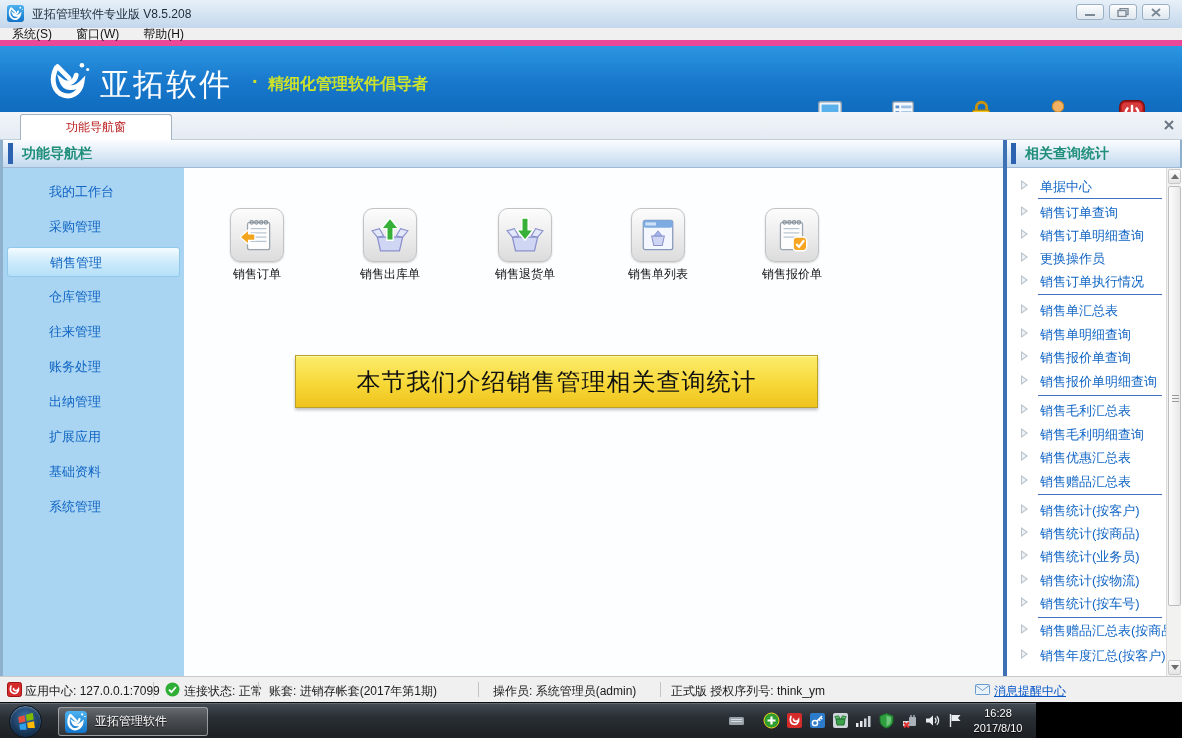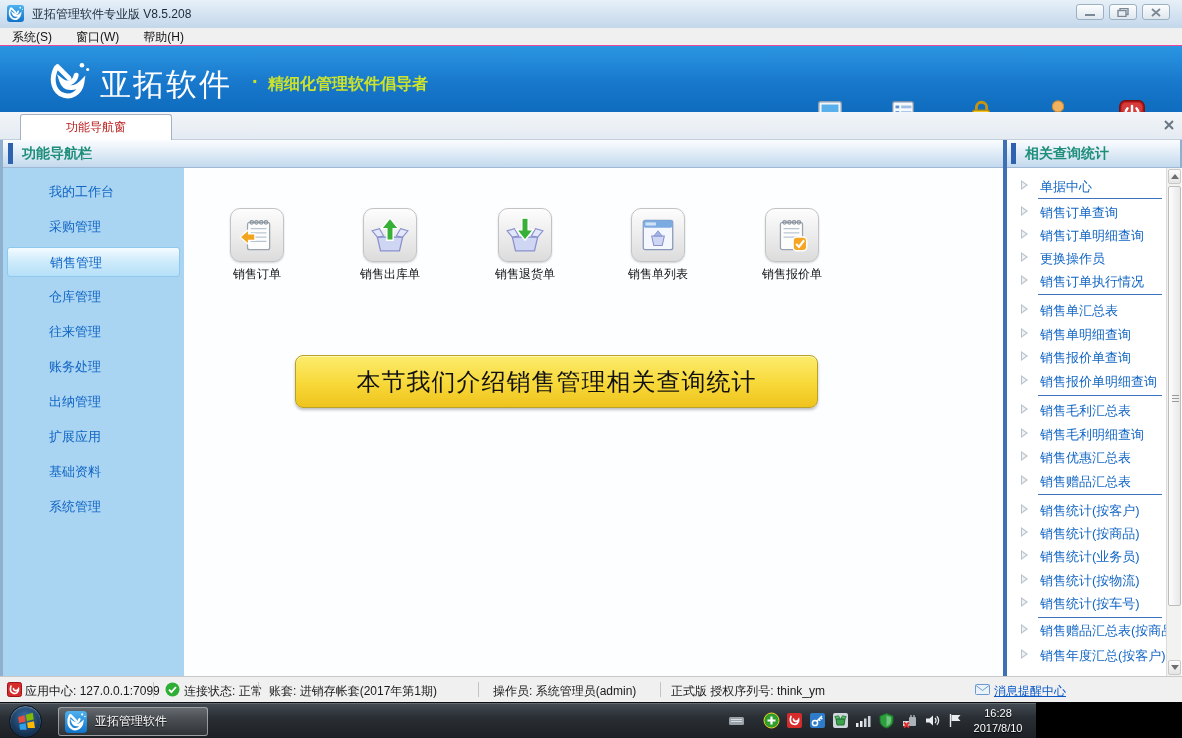--- a/index.html
+++ b/index.html
@@ -13,21 +13,21 @@
   .app-ico { position:absolute; left:7px; top:5px; width:17px; height:17px; border-radius:3px;
     background:linear-gradient(#4db2f0,#1173c8); color:#fff; }
   .app-ico svg { width:17px; height:17px; }
   .win-title { position:absolute; left:32px; top:6px; font-size:12px; color:#1c2a38; }
   .winbtns { position:absolute; right:12px; top:4px; display:flex; gap:5px; }
   .wb { width:28px; height:16px; border:1px solid #9cb0c4; border-radius:3px;
     background:linear-gradient(#fcfdfe,#dfe7ee); display:flex; align-items:center; justify-content:center; color:#8a97a5; }
   .wb svg { width:12px; height:9px; }
 
   .menubar { position:absolute; left:0; top:28px; width:1182px; height:18px; background:#f0f0f0;
-    border-bottom:1px solid #ec4899; display:flex; align-items:center; }
+    border-bottom:6px solid #ec4899; display:flex; align-items:center; }
   .menu-item { font-size:12px; color:#111; padding:0 12px; height:18px; line-height:18px; }
 
   
   .bluebar { position:absolute; left:0; top:46px; width:1182px; height:66px;
     background:linear-gradient(180deg,#2b96e2 0%,#1878cc 55%,#0f6cbe 100%); }
   .brand-logo { position:absolute; left:46px; top:12px; width:46px; height:46px; color:#fff; }
   .brand-logo svg { width:46px; height:46px; }
   .brand-name { position:absolute; left:100px; top:18px; font-size:31px; font-weight:normal; color:#fff; letter-spacing:2px; }
   .brand-sep { position:absolute; left:252px; top:24px; font-size:20px; font-weight:bold; color:#cde32a; }
   .brand-slogan { position:absolute; left:268px; top:28px; font-size:16px; font-weight:bold; color:#cde32a; }
@@ -65,21 +65,21 @@
   .main { position:absolute; left:184px; top:168px; width:819px; height:508px; background:#fdfeff; }
   .sc { position:absolute; top:40px; width:100px; text-align:center; cursor:pointer; }
   .icb { width:54px; height:54px; margin:0 auto; border:1px solid #c3c3c3; border-radius:10px;
     background:linear-gradient(#fdfdfd,#e9e9e9 60%,#dcdcdc); box-shadow:0 1px 2px rgba(0,0,0,.18);
     display:flex; align-items:center; justify-content:center; }
   .icb svg { width:40px; height:40px; }
   .scl { margin-top:4px; font-size:12px; color:#111; }
 
   .banner { position:absolute; left:111px; top:187px; width:523px; height:53px;
     background:linear-gradient(#fcec6d,#f7d838 55%,#efc31d); border:1px solid #b9a227;
-    box-shadow:inset 0 1px 0 #fff7b0, 0 2px 3px rgba(0,0,0,.25); border-radius:8px;
+    box-shadow:inset 0 1px 0 #fff7b0, 0 2px 3px rgba(0,0,0,.25); border-radius:0;
     display:flex; align-items:center; justify-content:center;
     font-family:"Liberation Serif","DejaVu Serif",serif; font-size:24px; color:#111; letter-spacing:1px; }
 
   .qpanel { position:absolute; left:1007px; top:168px; width:175px; height:508px; background:#fff; }
   .qi { position:absolute; left:0; width:158px; height:18px; cursor:pointer; }
   .tri { position:absolute; left:14px; top:3px; width:0; height:0;
     border-left:7px solid #b9c2cb; border-top:5px solid transparent; border-bottom:5px solid transparent; }
   .tri:after { content:""; position:absolute; left:-6px; top:-3px; width:0; height:0;
     border-left:4px solid #eef2f5; border-top:3px solid transparent; border-bottom:3px solid transparent; }
   .ql { position:absolute; left:33px; top:1px; font-size:13px; color:#1165c4; white-space:nowrap; }

